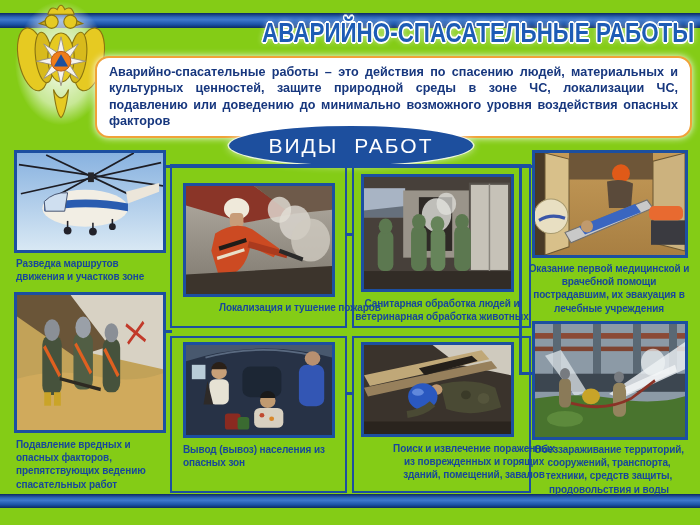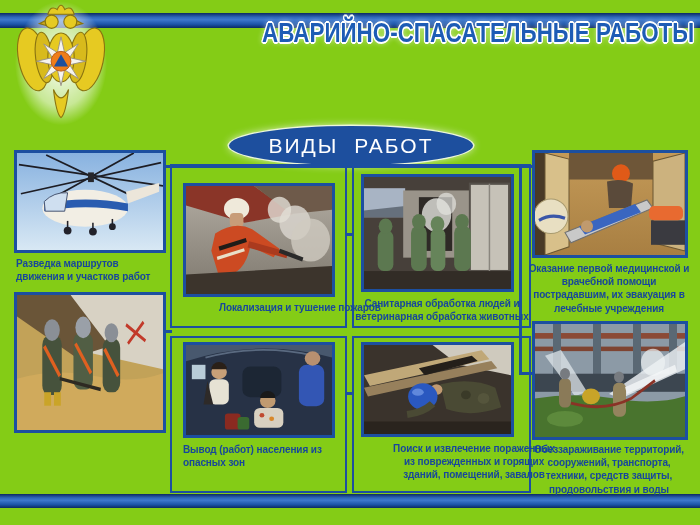--- a/index.html
+++ b/index.html
@@ -63,20 +63,23 @@
       <ellipse cx="32" cy="60" rx="9" ry="27" transform="rotate(-7 32 60)" fill="#d8ba1c"></ellipse>
       <ellipse cx="68" cy="60" rx="9" ry="27" transform="rotate(7 68 60)" fill="#d8ba1c"></ellipse>
       <ellipse cx="50" cy="60" rx="14" ry="26"></ellipse>
       <path d="M42 94 Q50 112 58 94 Q55 120 50 124 Q45 120 42 94 Z"></path>
     </g>
     <polygon points="50,38 53.8,54.8 68.4,45.6 59.2,60.2 76,64 59.2,67.8 68.4,82.4 53.8,73.2 50,90 46.2,73.2 31.6,82.4 40.8,67.8 24,64 40.8,60.2 31.6,45.6 46.2,54.8" fill="#f6f4ee" stroke="#9a9284" stroke-width="1"></polygon>
     <circle cx="50" cy="64" r="10.5" fill="#ef7d1a" stroke="#b85a10" stroke-width="1"></circle>
     <polygon points="50,56.5 57.5,69.5 42.5,69.5" fill="#1d4f9e"></polygon>
   </svg>
 
+  <div class="def-box">
+    <div class="def-text">Аварийно-спасательные работы – это действия по спасению людей, материальных и культурных ценностей, защите природной среды в зоне ЧС, локализации ЧС, подавлению или доведению до минимально возможного уровня воздействия опасных факторов</div>
+  </div>
 
   <div class="banner">
     <span>ВИДЫ РАБОТ</span>
   </div>
 
   <div class="line" style="left:347px;top:160px;width:4px;height:8px;"></div>
   <div class="line" style="left:164px;top:165px;width:372px;height:3px;"></div>
   <div class="line" style="left:519px;top:165px;width:3px;height:210px;"></div>
   <div class="line" style="left:519px;top:372px;width:16px;height:3px;"></div>
   <div class="line" style="left:346px;top:233px;width:8px;height:3px;"></div>
@@ -113,21 +116,21 @@
           <line x1="78" y1="72" x2="78" y2="79"></line>
           <line x1="98" y1="68" x2="98" y2="74"></line>
         </g>
       <g fill="#22222a">
           <circle cx="52" cy="80" r="4"></circle>
           <circle cx="78" cy="81" r="4"></circle>
           <circle cx="98" cy="76" r="3.5"></circle>
         </g>
     </svg>
   </div>
-  <div class="cap" style="left:16px;top:257px;width:150px;">Разведка маршрутов движения и участков работ</div>
+  <div class="cap" style="left:16px;top:257px;width:150px;">Разведка маршрутов движения и участков зоне</div>
 
   <div class="photo" style="left:183px;top:183px;width:152px;height:114px;">
     <svg viewBox="0 0 150 100" preserveAspectRatio="none">
       <defs>
           <linearGradient id="smk" x1="0" y1="0" x2="0" y2="1">
         <stop offset="0" stop-color="#b2aca2"></stop>
             <stop offset="1" stop-color="#7e786e"></stop>
           </linearGradient>
         </defs>
       <rect width="150" height="100" fill="url(#smk)"></rect>
@@ -216,20 +219,21 @@
         <rect x="58" y="28" width="20" height="42" rx="7" fill="#515e44"></rect>
           <circle cx="68" cy="24" r="8" fill="#9aa0a8"></circle>
         <path d="M60 36 L76 58" stroke="#e06020" stroke-width="3"></path>
         <rect x="88" y="32" width="18" height="40" rx="7" fill="#46523c"></rect>
           <circle cx="97" cy="28" r="7" fill="#8a8f96"></circle>
         <path d="M90 40 L104 60" stroke="#e06020" stroke-width="3"></path>
       </g>
       <line x1="44" y1="62" x2="86" y2="70" stroke="#2e2a22" stroke-width="2.5"></line>
     </svg>
   </div>
+  <div class="cap" style="left:16px;top:438px;width:152px;">Подавление вредных и опасных факторов, препятствующих ведению спасательных работ</div>
 
   <div class="photo" style="left:183px;top:342px;width:152px;height:96px;">
     <svg viewBox="0 0 150 100" preserveAspectRatio="none">
       <rect width="150" height="100" fill="#273246"></rect>
       <path d="M0 18 Q75 -8 150 14 L150 0 L0 0 Z" fill="#48586e"></path>
       <path d="M20 14 Q75 -2 132 12" stroke="#5a6a80" stroke-width="2" fill="none"></path>
       <rect x="6" y="22" width="14" height="16" fill="#b8ccd8"></rect>
       <rect x="58" y="24" width="40" height="34" rx="8" fill="#1c2634"></rect>
       <circle cx="34" cy="30" r="8" fill="#c8a078"></circle>
       <path d="M26 27 A8 8 0 0 1 42 27" fill="#2a2018"></path>
@@ -239,21 +243,21 @@
       <circle cx="130" cy="15" r="8" fill="#b89070"></circle>
       <circle cx="84" cy="62" r="8" fill="#c09a70"></circle>
       <path d="M76 59 A8 8 0 0 1 92 59" fill="#1a1a1a"></path>
       <rect x="70" y="70" width="30" height="22" rx="6" fill="#d8d0c0"></rect>
       <circle cx="78" cy="78" r="2.5" fill="#c04a30"></circle>
         <circle cx="88" cy="82" r="2.5" fill="#d8872a"></circle>
       <rect x="40" y="76" width="16" height="18" rx="3" fill="#8a2a20"></rect>
       <rect x="53" y="80" width="12" height="14" rx="3" fill="#3a6a30"></rect>
     </svg>
   </div>
-  <div class="cap" style="left:183px;top:443px;width:158px;">Вывод (работ) населения из опасных зон</div>
+  <div class="cap" style="left:183px;top:443px;width:158px;">Вывод (вывоз) населения из опасных зон</div>
 
   <div class="photo" style="left:361px;top:342px;width:153px;height:95px;">
     <svg viewBox="0 0 150 100" preserveAspectRatio="none">
       <rect width="150" height="100" fill="#3a332c"></rect>
       <polygon points="70,0 150,0 150,34 96,22" fill="#cfcabe"></polygon>
       <polygon points="0,34 120,6 128,16 6,46" fill="#c0a878"></polygon>
       <polygon points="0,48 130,18 136,26 4,58" fill="#97805c"></polygon>
       <polygon points="56,26 110,12 116,18 62,34" fill="#241f1a"></polygon>
       <path d="M78 44 Q110 36 134 48 L140 70 Q110 82 84 72 Z" fill="#4a4a34"></path>
       <circle cx="104" cy="56" r="5" fill="#3a3a28"></circle>

